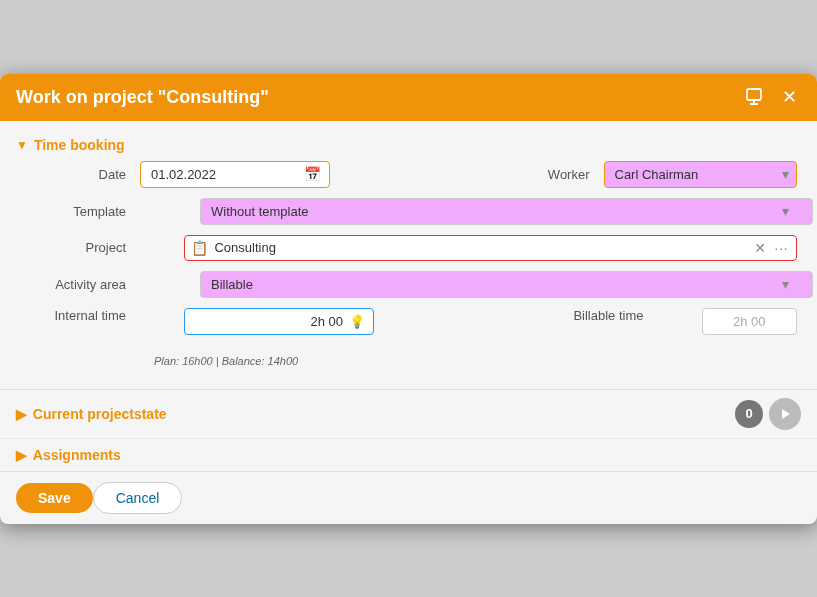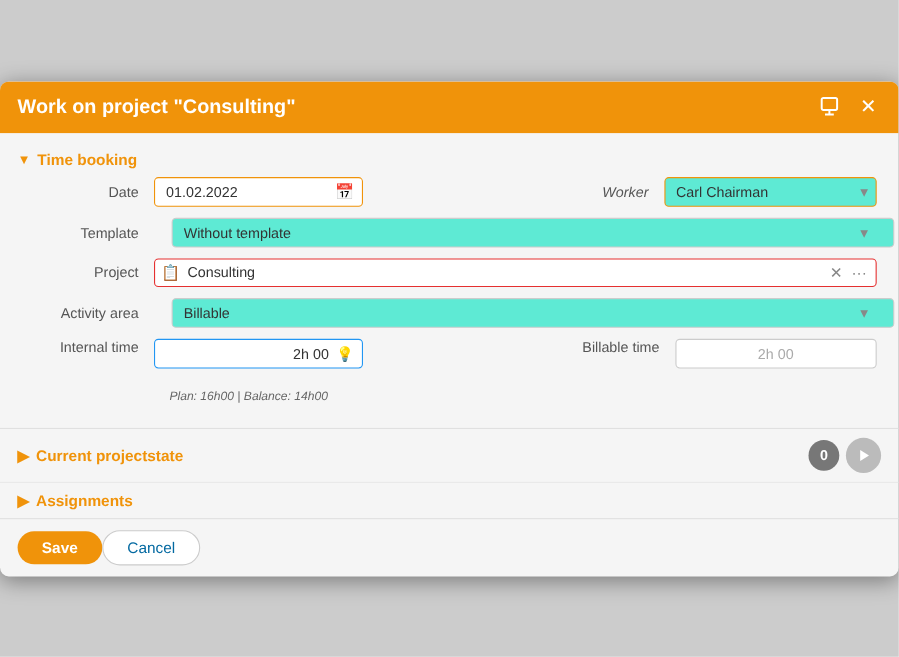--- a/index.html
+++ b/index.html
@@ -63,20 +63,21 @@
       font-size: 12px;
     }
     
     .form-section {
       padding: 0 20px 12px 20px;
     }
     .form-row {
       display: flex;
       align-items: center;
       margin-bottom: 10px;
+      gap: 44px;
     }
     .form-label {
       width: 120px;
       text-align: right;
       padding-right: 14px;
       color: #555;
       font-size: 13px;
       flex-shrink: 0;
     }
     .form-control {
@@ -135,35 +136,34 @@
       font-size: 13px;
       flex-shrink: 0;
     }
     .worker-label {
       width: 80px;
       text-align: right;
       padding-right: 14px;
       color: #555;
       font-size: 13px;
       flex-shrink: 0;
-      font-style: italic;
     }
     .worker-select-wrapper {
       position: relative;
       flex: 1;
     }
     .worker-select-wrapper select,
     .select-wrapper select {
       width: 100%;
       padding: 5px 28px 5px 10px;
       border: 1.5px solid #f0930a;
       border-radius: 4px;
       font-size: 13px;
       color: #333;
-      background: #5eead4;
+      background: #f0abfc;
       appearance: none;
       outline: none;
       cursor: pointer;
     }
     .select-wrapper {
       position: relative;
       flex: 1;
     }
     .select-wrapper select {
       border-color: #ccc;

